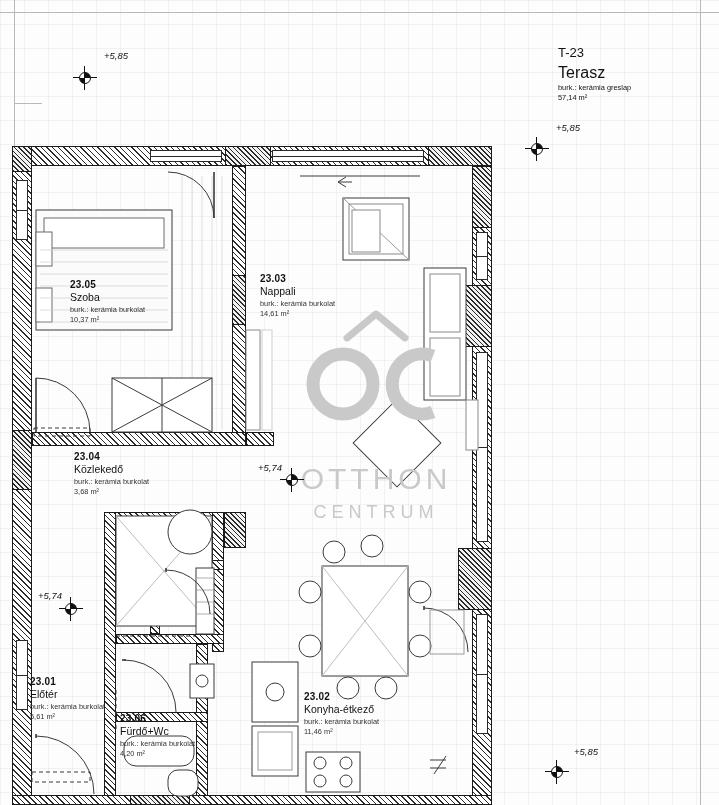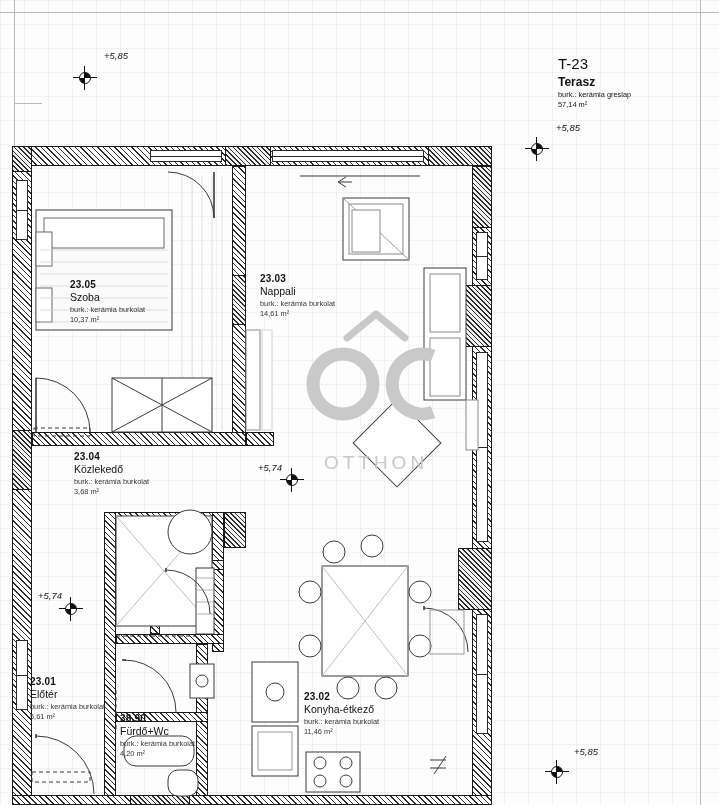--- a/index.html
+++ b/index.html
@@ -35,30 +35,30 @@
   .lvl{position:absolute;font-size:9.5px;color:#111;font-style:italic;}
   .marker{position:absolute;width:24px;height:24px;}
   .marker:before,.marker:after{content:"";position:absolute;background:#111;}
   .marker:before{left:0;top:11px;width:24px;height:1.4px;}
   .marker:after{left:11px;top:0;width:1.4px;height:24px;}
   .marker i{position:absolute;left:6px;top:6px;width:12px;height:12px;border-radius:50%;
      background:conic-gradient(#111 0 25%, #fff 0 50%, #111 0 75%, #fff 0);border:1.2px solid #111;box-sizing:border-box;}
 
   
   .terrace{position:absolute;color:#111;line-height:1.35;}
-  .terrace .t1{font-size:15px;margin-top:10px;}
-  .terrace .t2{font-size:12px;font-weight:bold;}
+  .terrace .t1{font-size:13px;}
+  .terrace .t2{font-size:16px;}
   .terrace .t3{font-size:7.4px;}
   .terrace .t4{font-size:7.4px;}
 
   
   .wm{position:absolute;left:286px;top:300px;width:180px;height:240px;pointer-events:none;
       color:#c9c9c9;text-align:center;}
   .wm svg{display:block;margin:0 auto;}
-  .wm .w1{font-size:19px;letter-spacing:4px;margin-top:2px;}
+  .wm .w1{font-size:30px;letter-spacing:4px;margin-top:12px;}
   .wm .w2{font-size:18px;letter-spacing:5px;margin-top:6px;}
 
   
   svg.fur{position:absolute;left:0;top:0;width:719px;height:805px;pointer-events:none;}
 </style>
 </head>
 <body>
 
 <div id="plan">
 
@@ -226,20 +226,21 @@
     </g>
   </svg>
 
   <div class="wm">
     <svg width="178" height="150" viewBox="0 0 178 150" aria-hidden="true">
       <path d="M60 38 L89 14 L118 38" fill="none" stroke="#c9c9c9" stroke-width="7" stroke-linecap="round" stroke-linejoin="round"></path>
       <circle cx="56" cy="84" r="30" fill="none" stroke="#c9c9c9" stroke-width="13"></circle>
       <path d="M146 56 a30 30 0 1 0 0 56" fill="none" stroke="#c9c9c9" stroke-width="13" stroke-linecap="butt"></path>
     </svg>
     <div class="w1">OTTHON</div>
+    <div class="w2">CENTRUM</div>
   </div>
 
   <div class="room" style="left:70px;top:278px;">
     <div class="code">23.05</div>
     <div class="nm">Szoba</div>
     <div class="sub">burk.: kerámia burkolat</div>
     <div class="sub2">10,37 m²</div>
   </div>
 
   <div class="room" style="left:260px;top:272px;">
@@ -257,21 +258,21 @@
   </div>
 
   <div class="room" style="left:30px;top:675px;">
     <div class="code">23.01</div>
     <div class="nm">Előtér</div>
     <div class="sub">burk.: kerámia burkolat</div>
     <div class="sub2">5,61 m²</div>
   </div>
 
   <div class="room" style="left:120px;top:712px;">
-    <div class="code">38.90</div>
+    <div class="code">23.06</div>
     <div class="nm">Fürdő+Wc</div>
     <div class="sub">burk.: kerámia burkolat</div>
     <div class="sub2">4,20 m²</div>
   </div>
 
   <div class="room" style="left:304px;top:690px;">
     <div class="code">23.02</div>
     <div class="nm">Konyha-étkező</div>
     <div class="sub">burk.: kerámia burkolat</div>
     <div class="sub2">11,46 m²</div>

